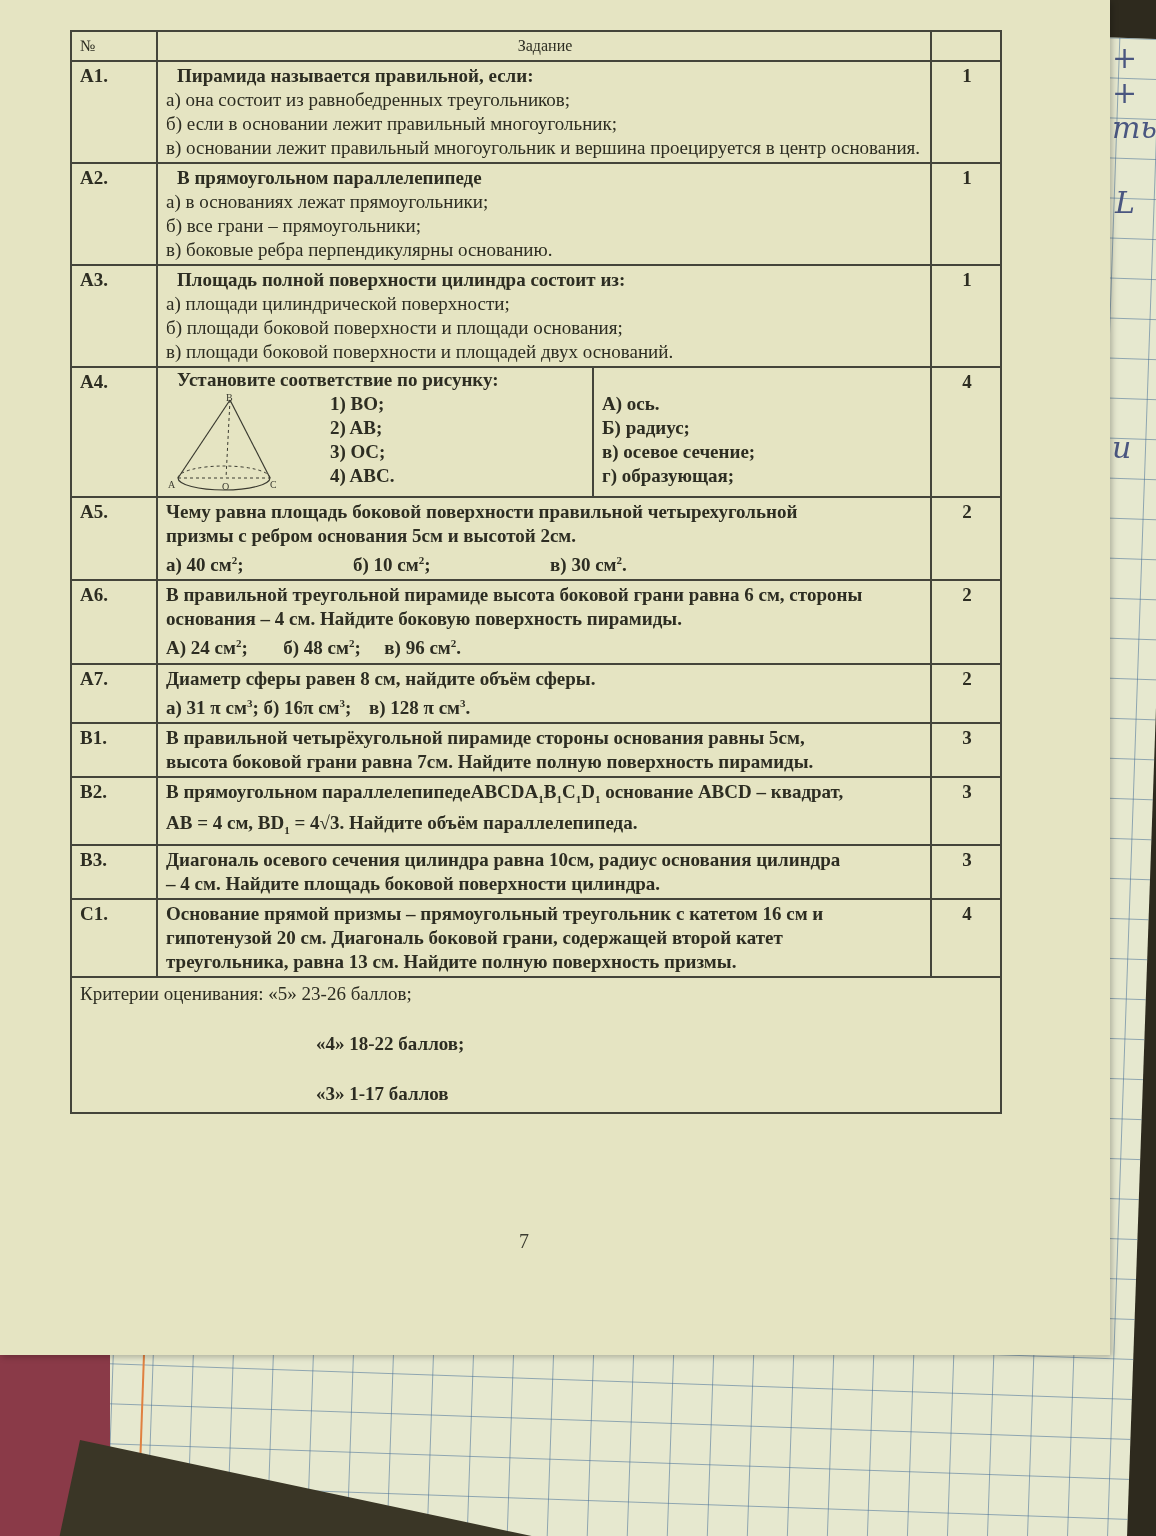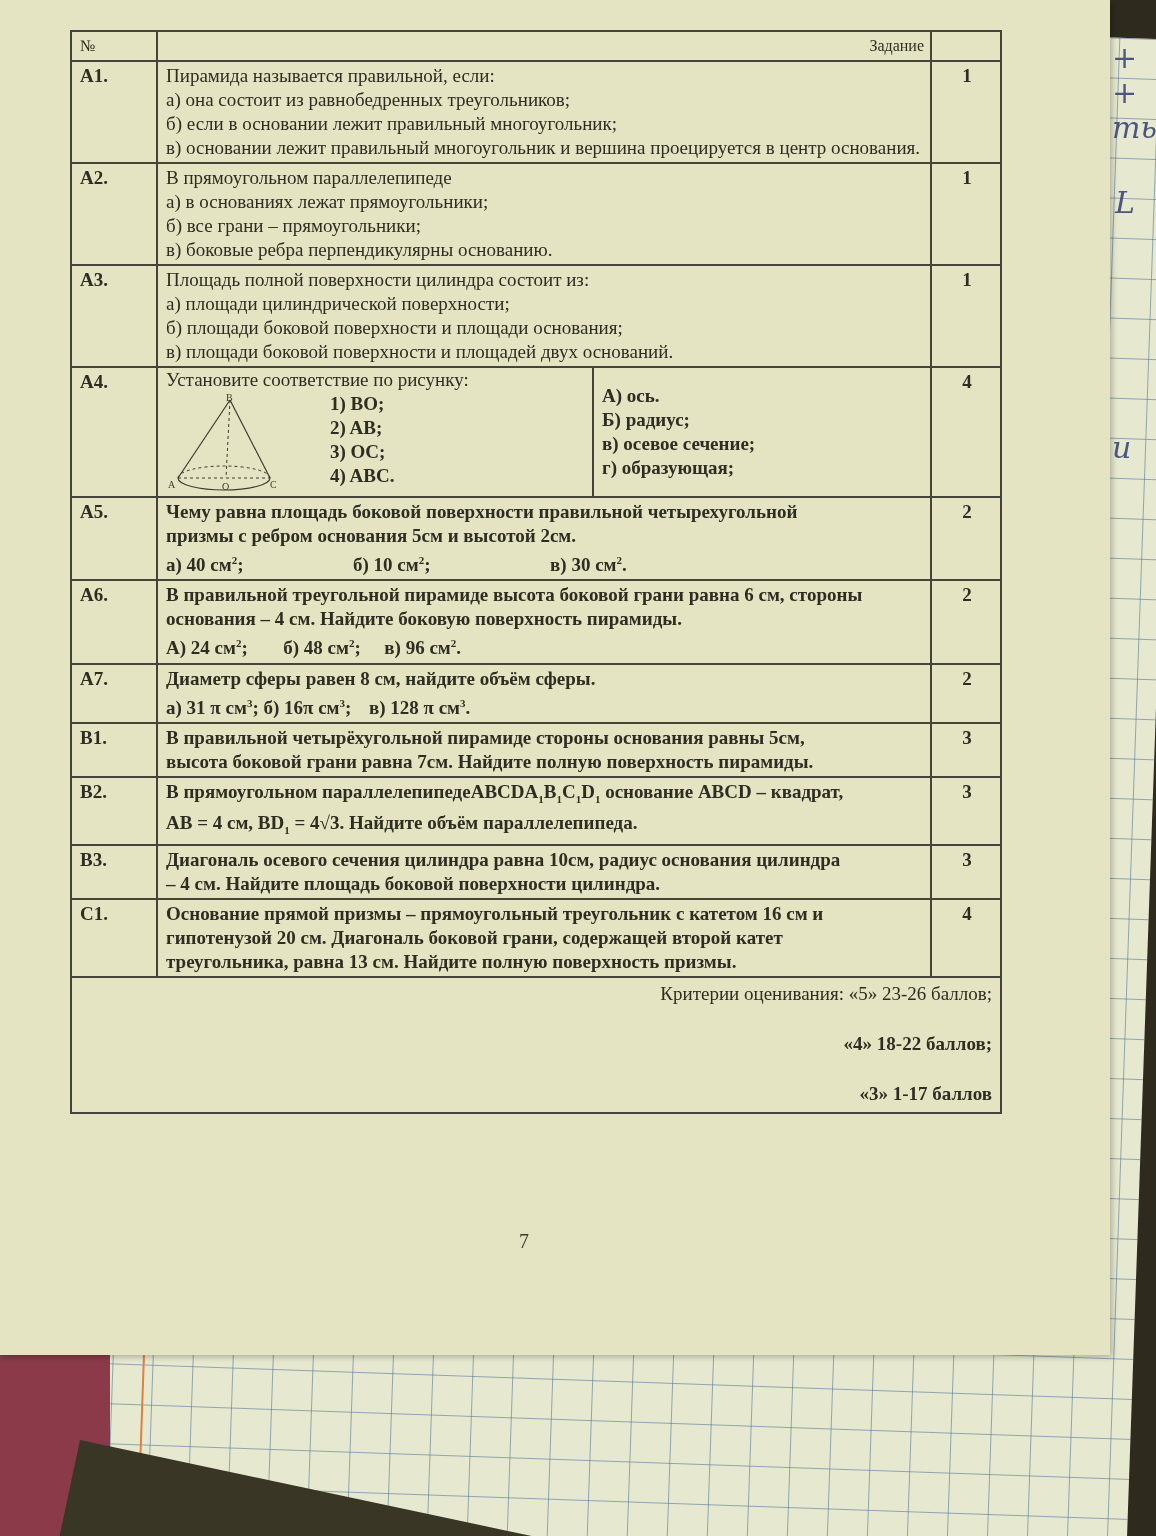--- a/index.html
+++ b/index.html
@@ -41,32 +41,32 @@
       box-shadow: 2px 2px 6px rgba(0,0,0,0.25);
     }
     table.tasks {
       position: absolute; left: 70px; top: 30px; width: 932px;
       border-collapse: collapse; color: #2d2d22;
       font-size: 19px; line-height: 24px;
     }
     table.tasks td, table.tasks th {
       border: 2px solid #44443a; vertical-align: top; padding: 2px 6px 2px 8px;
     }
-    table.tasks th { font-weight: normal; font-size: 16px; text-align: right; }
+    table.tasks th { font-weight: normal; font-size: 16px; }
     .col-num { width: 70px; font-weight: bold; }
     .col-pts { width: 54px; text-align: center; font-weight: bold; }
-    .q-title { font-weight: normal; }
+    .q-title { font-weight: bold; margin-left: 11px; }
     .opt { display: block; }
     .bold-q { font-weight: bold; }
     .a4-wrap { display: flex; }
     .a4-left { width: 420px; border-right: 2px solid #44443a; padding-right: 6px; }
-    .a4-right { padding-left: 8px; padding-top: 16px; font-weight: bold; }
+    .a4-right { padding-left: 8px; padding-top: 24px; font-weight: bold; }
     .a4-fig { display: flex; align-items: flex-start; }
     .a4-nums { padding-left: 54px; font-weight: bold; }
-    .criteria td { font-size: 19px; text-align: right; }
+    .criteria td { font-size: 19px; }
     .crit-indent { padding-left: 236px; display: block; font-weight: bold; margin-top: 26px; }
     .page-number {
       position: absolute; left: 519px; top: 1230px; font-size: 20px; color: #3b3b30;
     }
     sup { font-size: 11px; }
     sub { font-size: 11px; }
   </style>
 </head>
 <body>
 

